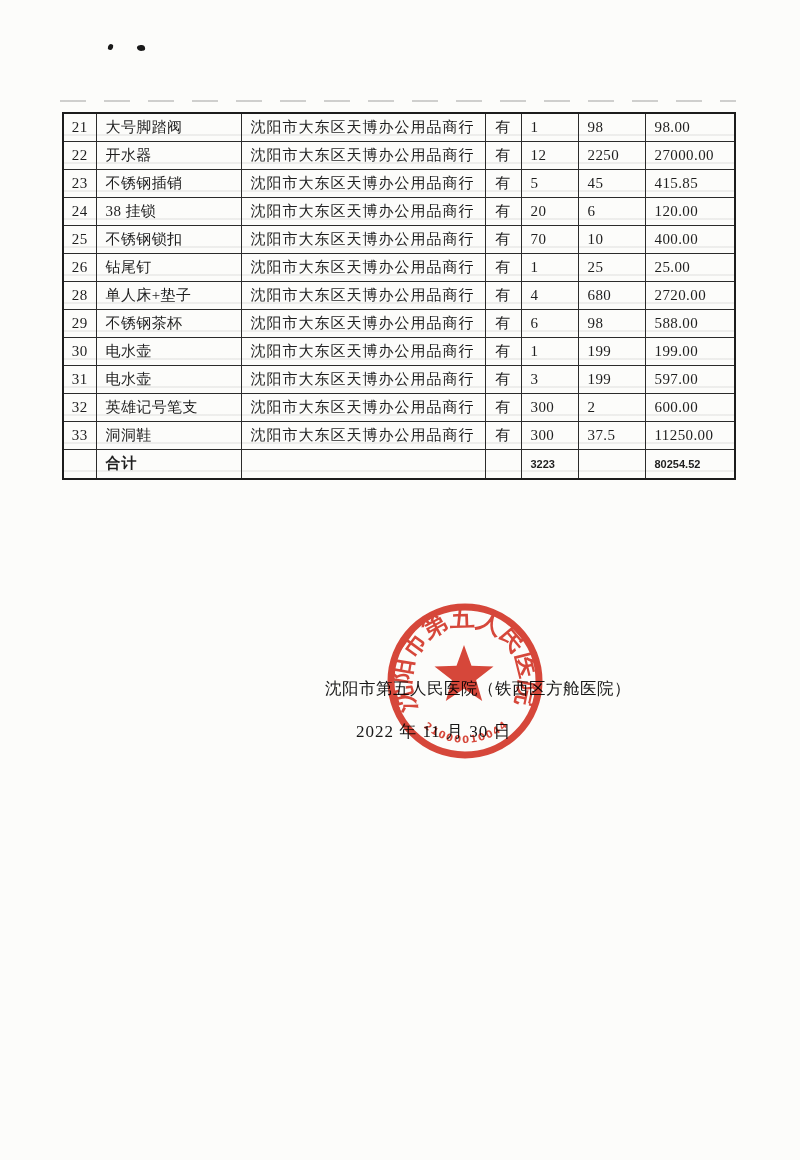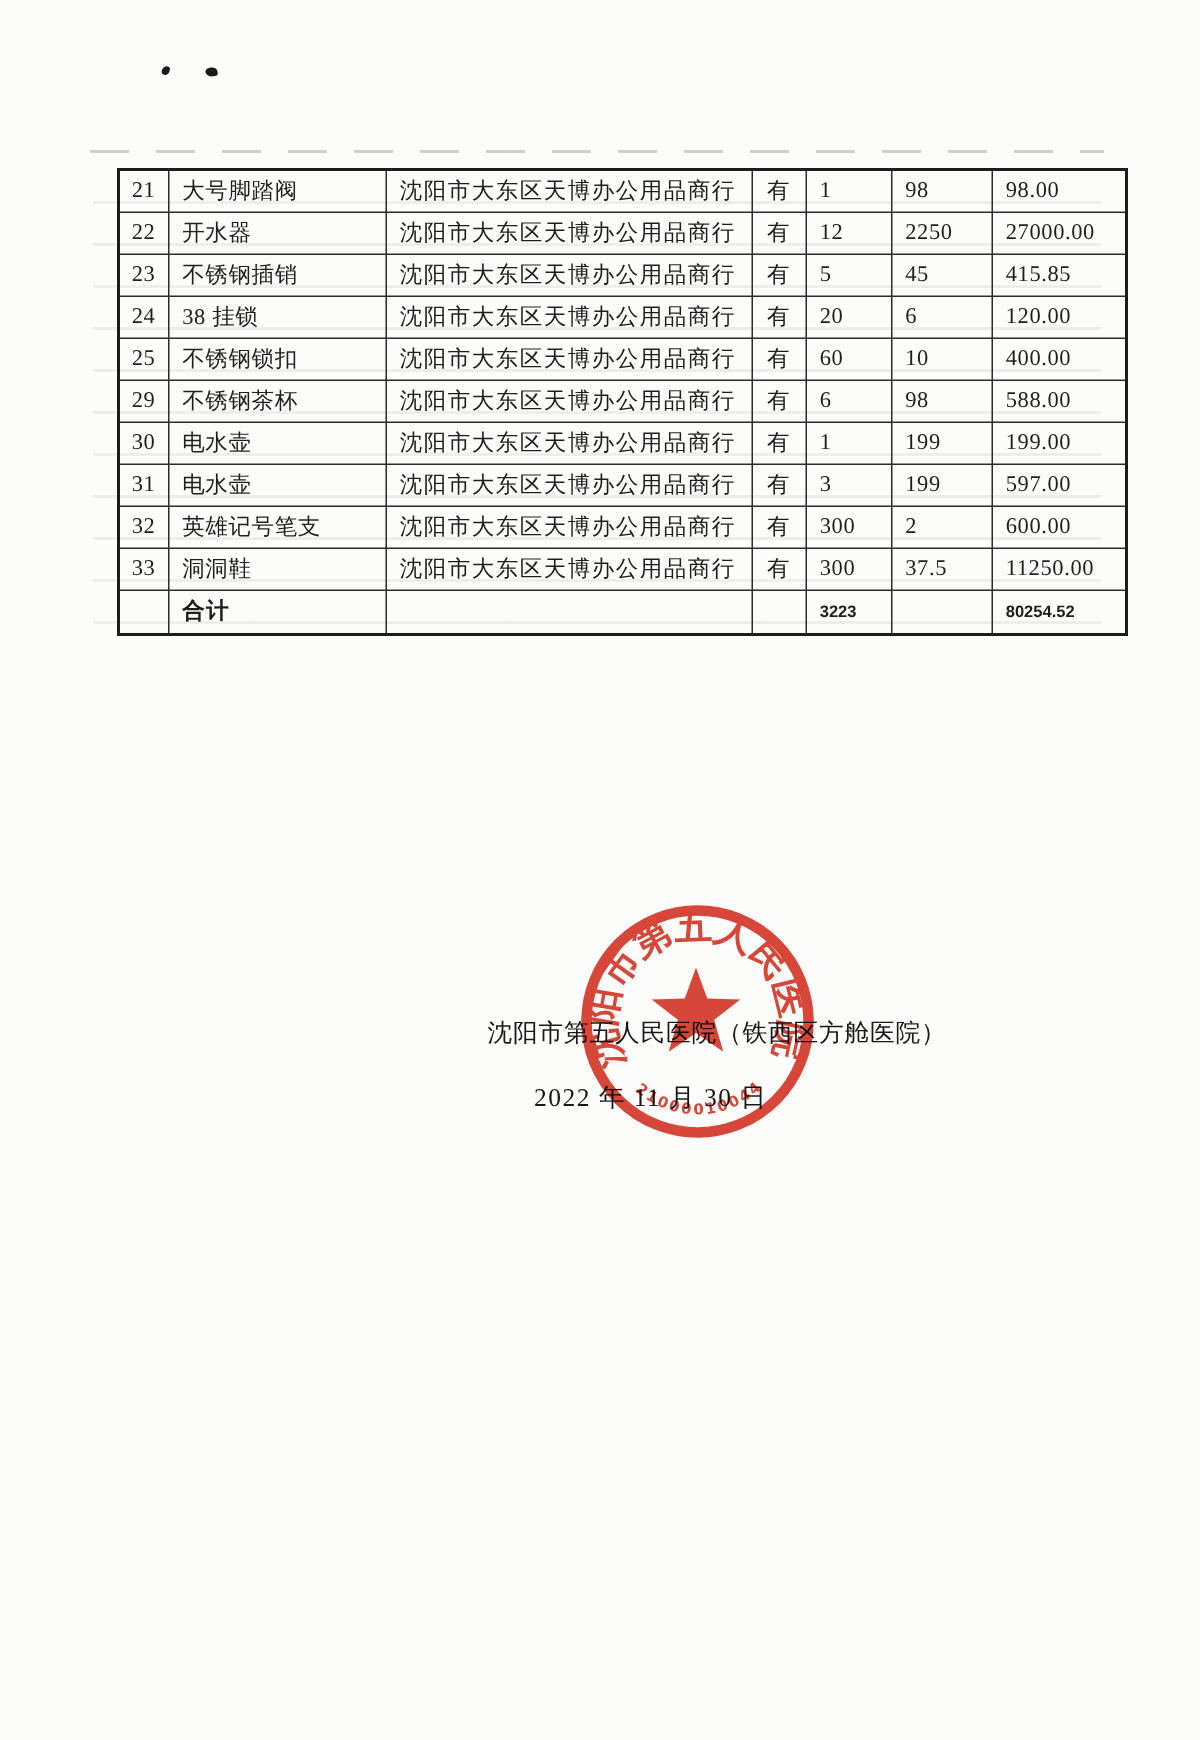--- a/index.html
+++ b/index.html
@@ -21,21 +21,20 @@
   .ghost-line { position:absolute; left:60px; top:100px; width:676px; height:2px;
     background:repeating-linear-gradient(90deg, rgba(90,90,90,.28) 0 26px, transparent 26px 44px); }
 
   .table-wrap {
     position:absolute; left:62px; top:112px; width:672px;
     background:repeating-linear-gradient(180deg, transparent 0 22px, rgba(110,110,110,.10) 22px 24px, transparent 24px 28px);
   }
   table.doc-table {
     width:672px; border-collapse:collapse; table-layout:fixed;
     border:2.2px solid #1c1c1c;
-    margin-left:16px;
   }
   .doc-table td {
     border:1.6px solid #2b2b2b;
     height:28px;
     font-size:15px;
     white-space:nowrap; overflow:hidden;
     padding:0 3px 0 9px;
     letter-spacing:.4px;
   }
   .doc-table td.col-no    { text-align:center; padding:0; }
@@ -126,23 +125,41 @@
           <td class="col-avail">有</td>
           <td class="col-qty">20</td>
           <td class="col-price">6</td>
           <td class="col-amount">120.00</td>
         </tr>
         <tr>
           <td class="col-no">25</td>
           <td class="col-item">不锈钢锁扣</td>
           <td class="col-supplier">沈阳市大东区天博办公用品商行</td>
           <td class="col-avail">有</td>
-          <td class="col-qty">60</td>
+          <td class="col-qty">70</td>
           <td class="col-price">10</td>
           <td class="col-amount">400.00</td>
+        </tr>
+        <tr>
+          <td class="col-no">26</td>
+          <td class="col-item">钻尾钉</td>
+          <td class="col-supplier">沈阳市大东区天博办公用品商行</td>
+          <td class="col-avail">有</td>
+          <td class="col-qty">1</td>
+          <td class="col-price">25</td>
+          <td class="col-amount">25.00</td>
+        </tr>
+        <tr>
+          <td class="col-no">28</td>
+          <td class="col-item">单人床+垫子</td>
+          <td class="col-supplier">沈阳市大东区天博办公用品商行</td>
+          <td class="col-avail">有</td>
+          <td class="col-qty">4</td>
+          <td class="col-price">680</td>
+          <td class="col-amount">2720.00</td>
         </tr>
         <tr>
           <td class="col-no">29</td>
           <td class="col-item">不锈钢茶杯</td>
           <td class="col-supplier">沈阳市大东区天博办公用品商行</td>
           <td class="col-avail">有</td>
           <td class="col-qty">6</td>
           <td class="col-price">98</td>
           <td class="col-amount">588.00</td>
         </tr>

